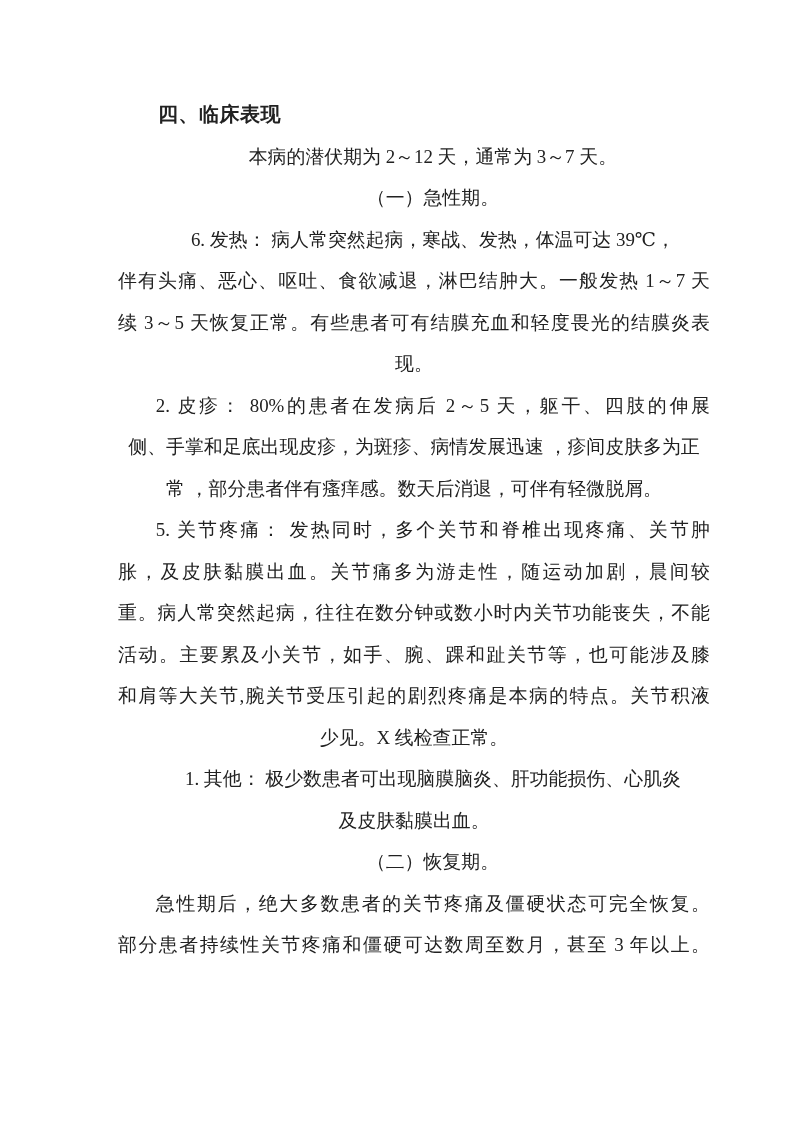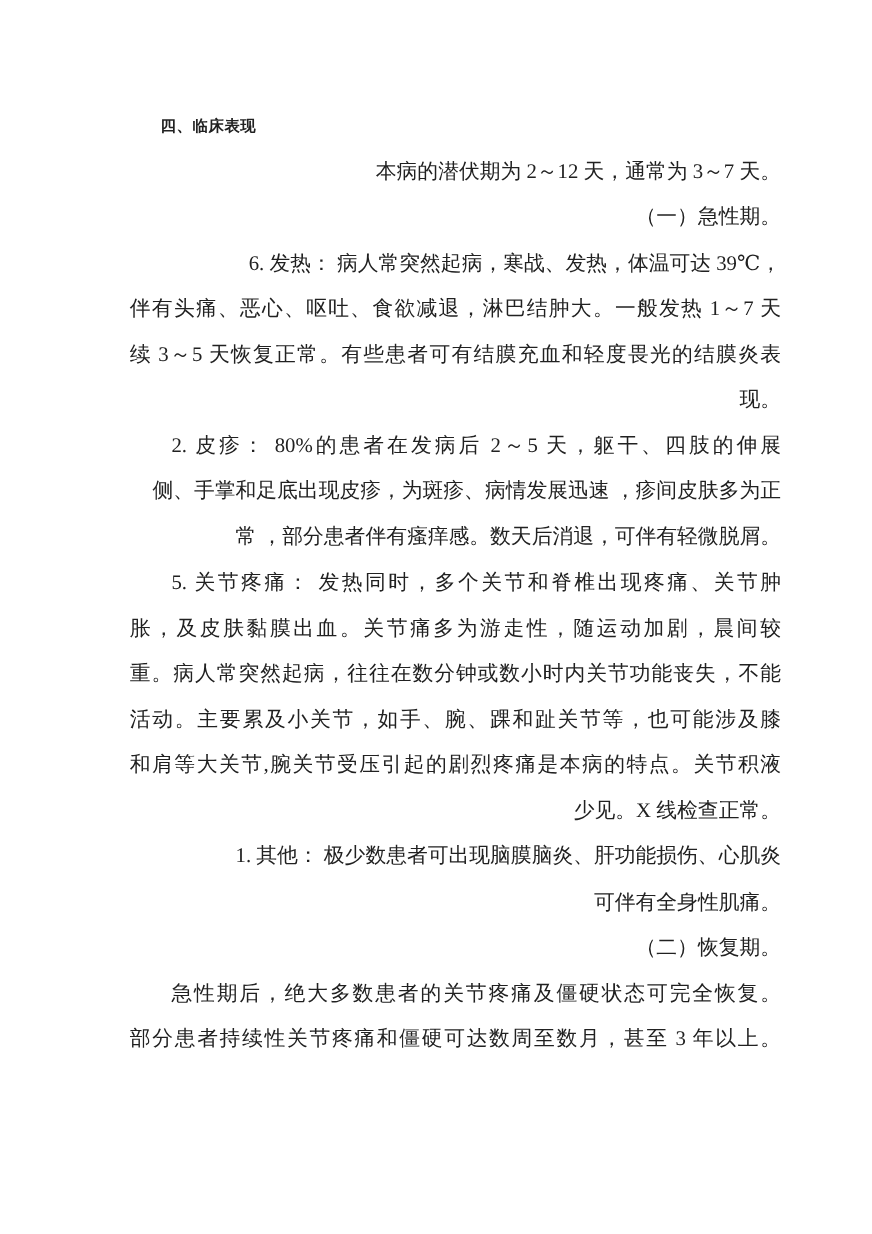--- a/index.html
+++ b/index.html
@@ -21,29 +21,29 @@
     left: 118px;
     top: 94px;
     width: 592px;
   }
   .heading-line {
     height: 41.5px;
     line-height: 41.5px;
     text-indent: 2em;
     font-family: "Liberation Sans", "DejaVu Sans", sans-serif;
     font-weight: 700;
-    font-size: 14px;
+    font-size: 20px;
     letter-spacing: 0.5px;
     white-space: pre-wrap;
   }
   .line {
     height: 41.5px;
     line-height: 41.5px;
     font-size: 18.9px;
-    text-align: right;
+    text-align: center;
     white-space: pre-wrap;
   }
   .line.indent {
     text-indent: 2em;
   }
   .line.justify {
     text-align: justify;
     text-align-last: justify;
   }
 </style>
@@ -63,18 +63,18 @@
       <div class="line indent justify">2. 皮疹： 80%的患者在发病后 2～5 天，躯干、四肢的伸展</div>
       <div class="line">侧、手掌和足底出现皮疹，为斑疹、病情发展迅速 ，疹间皮肤多为正</div>
       <div class="line">常 ，部分患者伴有瘙痒感。数天后消退，可伴有轻微脱屑。</div>
       <div class="line indent justify">5. 关节疼痛： 发热同时，多个关节和脊椎出现疼痛、关节肿</div>
       <div class="line justify">胀，及皮肤黏膜出血。关节痛多为游走性，随运动加剧，晨间较</div>
       <div class="line justify">重。病人常突然起病，往往在数分钟或数小时内关节功能丧失，不能</div>
       <div class="line justify">活动。主要累及小关节，如手、腕、踝和趾关节等，也可能涉及膝</div>
       <div class="line justify">和肩等大关节,腕关节受压引起的剧烈疼痛是本病的特点。关节积液</div>
       <div class="line">少见。X 线检查正常。</div>
       <div class="line indent">1. 其他： 极少数患者可出现脑膜脑炎、肝功能损伤、心肌炎</div>
-      <div class="line">可伴有全身性肌痛。</div>
+      <div class="line">及皮肤黏膜出血。</div>
       <div class="line indent">（二）恢复期。</div>
       <div class="line indent justify">急性期后，绝大多数患者的关节疼痛及僵硬状态可完全恢复。</div>
       <div class="line justify">部分患者持续性关节疼痛和僵硬可达数周至数月，甚至 3 年以上。</div>
     </div>
 </div>
 
 </body></html>

